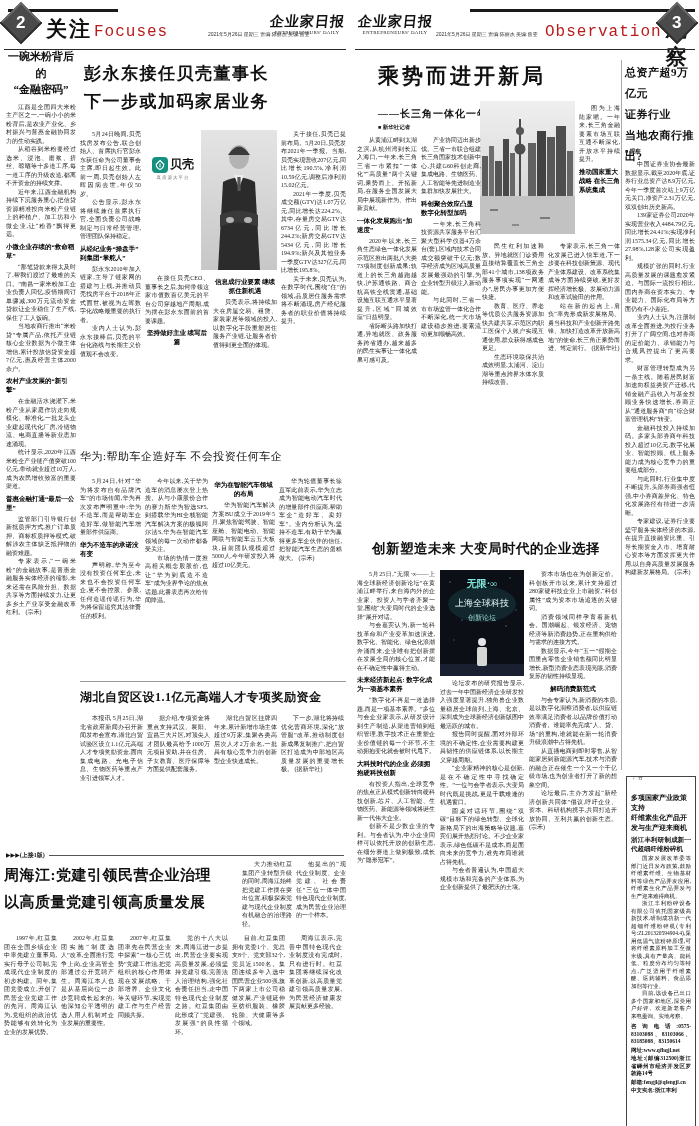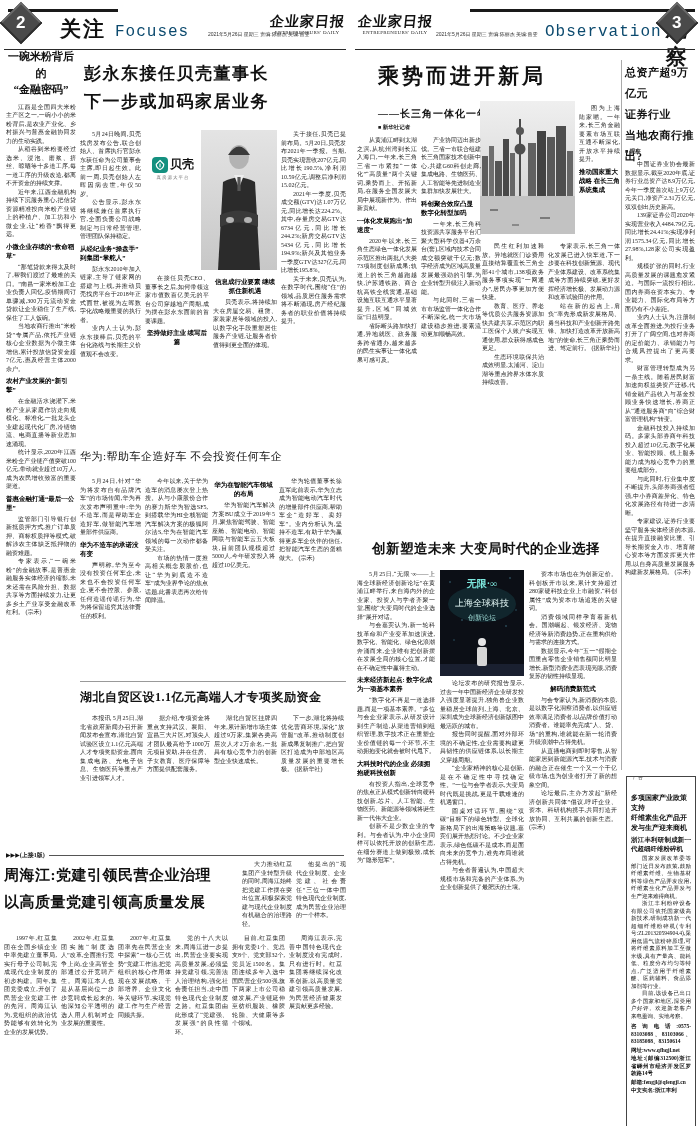--- a/index.html
+++ b/index.html
@@ -7,21 +7,21 @@
        font-family:"Liberation Serif","DejaVu Serif",serif;color:#111}
   .abs{position:absolute}
   .page{position:absolute;top:0;height:1126px;overflow:hidden;background:#fff}
   .rule{background:#2a2a2a}
   .thick{background:#1a1a1a}
   
   .diamond{width:30px;height:30px;background:#4a4a4a;transform:rotate(45deg);
            display:flex;align-items:center;justify-content:center;box-shadow:inset -2px -2px 0 #2e2e2e, inset 2px 2px 0 #6a6a6a}
   .diamond span{transform:rotate(-45deg);color:#fff;font-weight:bold;font-size:17px;font-family:"Liberation Sans",sans-serif}
   .section-cn{font-size:21px;font-weight:900;letter-spacing:2px}
-  .section-en{font-size:16px;font-family:"Liberation Mono",monospace;letter-spacing:1px;color:#0c4a6e}
+  .section-en{font-size:16px;font-family:"Liberation Mono",monospace;letter-spacing:1px;color:#b91c1c}
   .dateline{font-size:5px;color:#333;line-height:7px;font-family:"Liberation Sans",sans-serif;white-space:nowrap}
   .masthead{text-align:center;line-height:1}
   .masthead .cn{font-size:14px;font-weight:900;letter-spacing:1px;transform:skewX(-6deg);display:inline-block}
   .masthead .en{font-size:5px;letter-spacing:.3px;color:#222;margin-top:1px}
   
   .txt{font-size:6px;line-height:8.5px;text-align:justify;color:#222;overflow:hidden}
   .txt p.para{margin:0;text-indent:2em}
   h4.sub{font-size:6.5px;line-height:9px;margin:3px 0;font-weight:bold;color:#000}
   .sub.center{text-align:center}
   .cols{display:flex;overflow:hidden}
@@ -58,21 +58,21 @@
 </style>
 </head>
 <body>
 
 <div class="page" style="left:0;width:350px">
 
   <div class="abs thick" style="left:8px;top:9px;width:110px;height:3px"></div>
   <div class="abs diamond" style="left:6px;top:8px">
     <span>2</span>
   </div>
-  <div class="abs" style="left:60px;top:15px;display:flex;align-items:baseline;gap:9px">
+  <div class="abs" style="left:46px;top:15px;display:flex;align-items:baseline;gap:2px">
     <span class="section-cn">关注</span>
     <span class="section-en">Focuses</span>
   </div>
   <div class="abs dateline" style="left:208px;top:31px">
     <span>2021年5月26日 星期三</span>
     <span>责编:陈丽杰 美编:曾雯</span>
   </div>
   <div class="abs masthead" style="left:268px;top:13px;width:78px">
     <div class="cn">企业家日报</div>
     <div class="en">ENTREPRENEURS' DAILY</div>

